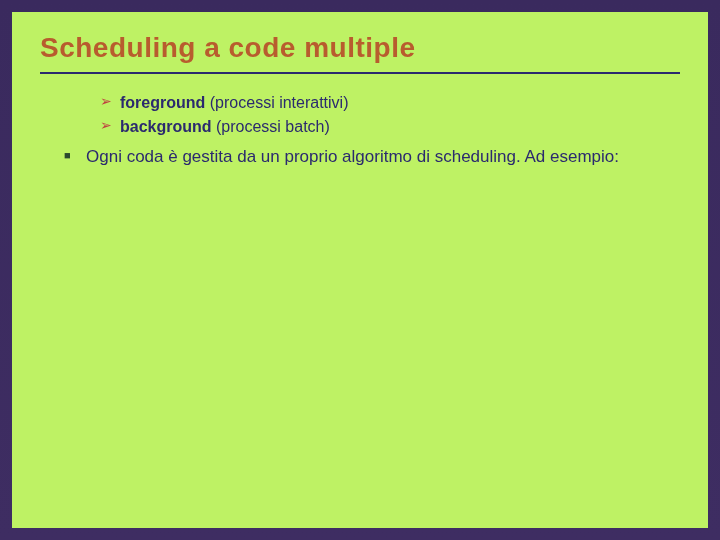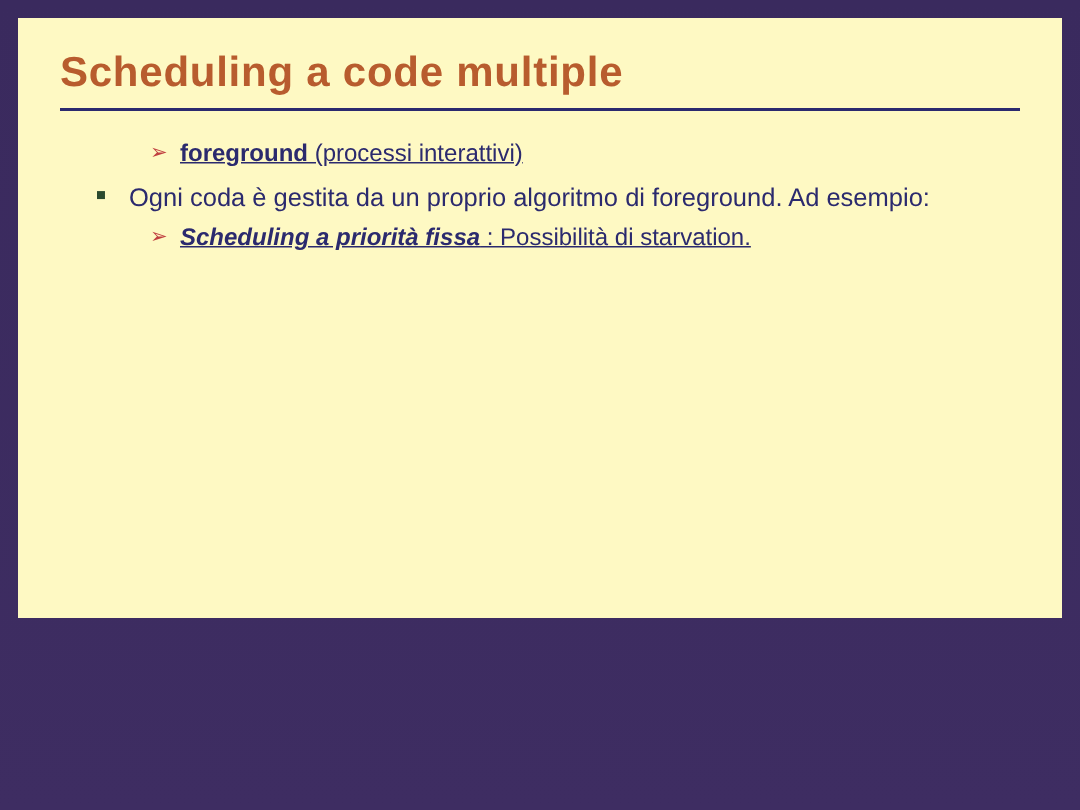--- a/index.html
+++ b/index.html
@@ -4,24 +4,24 @@
 <style>
   * { margin: 0; padding: 0; box-sizing: border-box; }
   body {
     width: 720px;
     height: 540px;
     background: linear-gradient(180deg, #3a2a5e 0%, #3e2d62 100%);
     font-family: "Trebuchet MS", Verdana, sans-serif;
     overflow: hidden;
   }
   .slide {
-    background: #fef9c3;
+    background: #bef264;
     margin: 12px;
     width: 696px;
-    height: 400px;
+    height: 516px;
     padding: 20px 28px 20px 28px;
     position: relative;
   }
   .title {
     font-size: 28px;
     font-weight: bold;
     color: #b85c2e;
     margin-bottom: 8px;
     letter-spacing: 0.5px;
   }
@@ -46,21 +46,20 @@
     left: 0;
     top: 3px;
     font-size: 11px;
     color: #2b4a2e;
   }
   .lvl2 {
     margin: 2px 0 2px 60px;
     position: relative;
     padding-left: 20px;
     font-size: 16px;
-    text-decoration: underline;
   }
   .lvl2::before {
     content: "➢";
     position: absolute;
     left: 0;
     top: 0;
     font-size: 14px;
     color: #c04040;
   }
   .lvl3 {
@@ -84,23 +83,23 @@
 <body>
 
 <div class="slide">
   <div class="title">Scheduling a code multiple</div>
   <hr class="divider">
   <div class="content">
 
     <div class="lvl2">
       <span class="b">foreground</span><span> (processi interattivi)</span>
     </div>
+    <div class="lvl2">
+      <span class="b">background</span><span> (processi batch)</span>
+    </div>
 
     <div class="lvl1">
-      <span>Ogni coda è gestita da un proprio algoritmo di foreground. Ad esempio:</span>
+      <span>Ogni coda è gestita da un proprio algoritmo di scheduling. Ad esempio:</span>
     </div>
 
-    <div class="lvl2">
-      <span class="bi">Scheduling a priorità fissa</span><span> : Possibilità di starvation.</span>
-    </div>
 
   </div>
 </div>
 
 </body></html>

